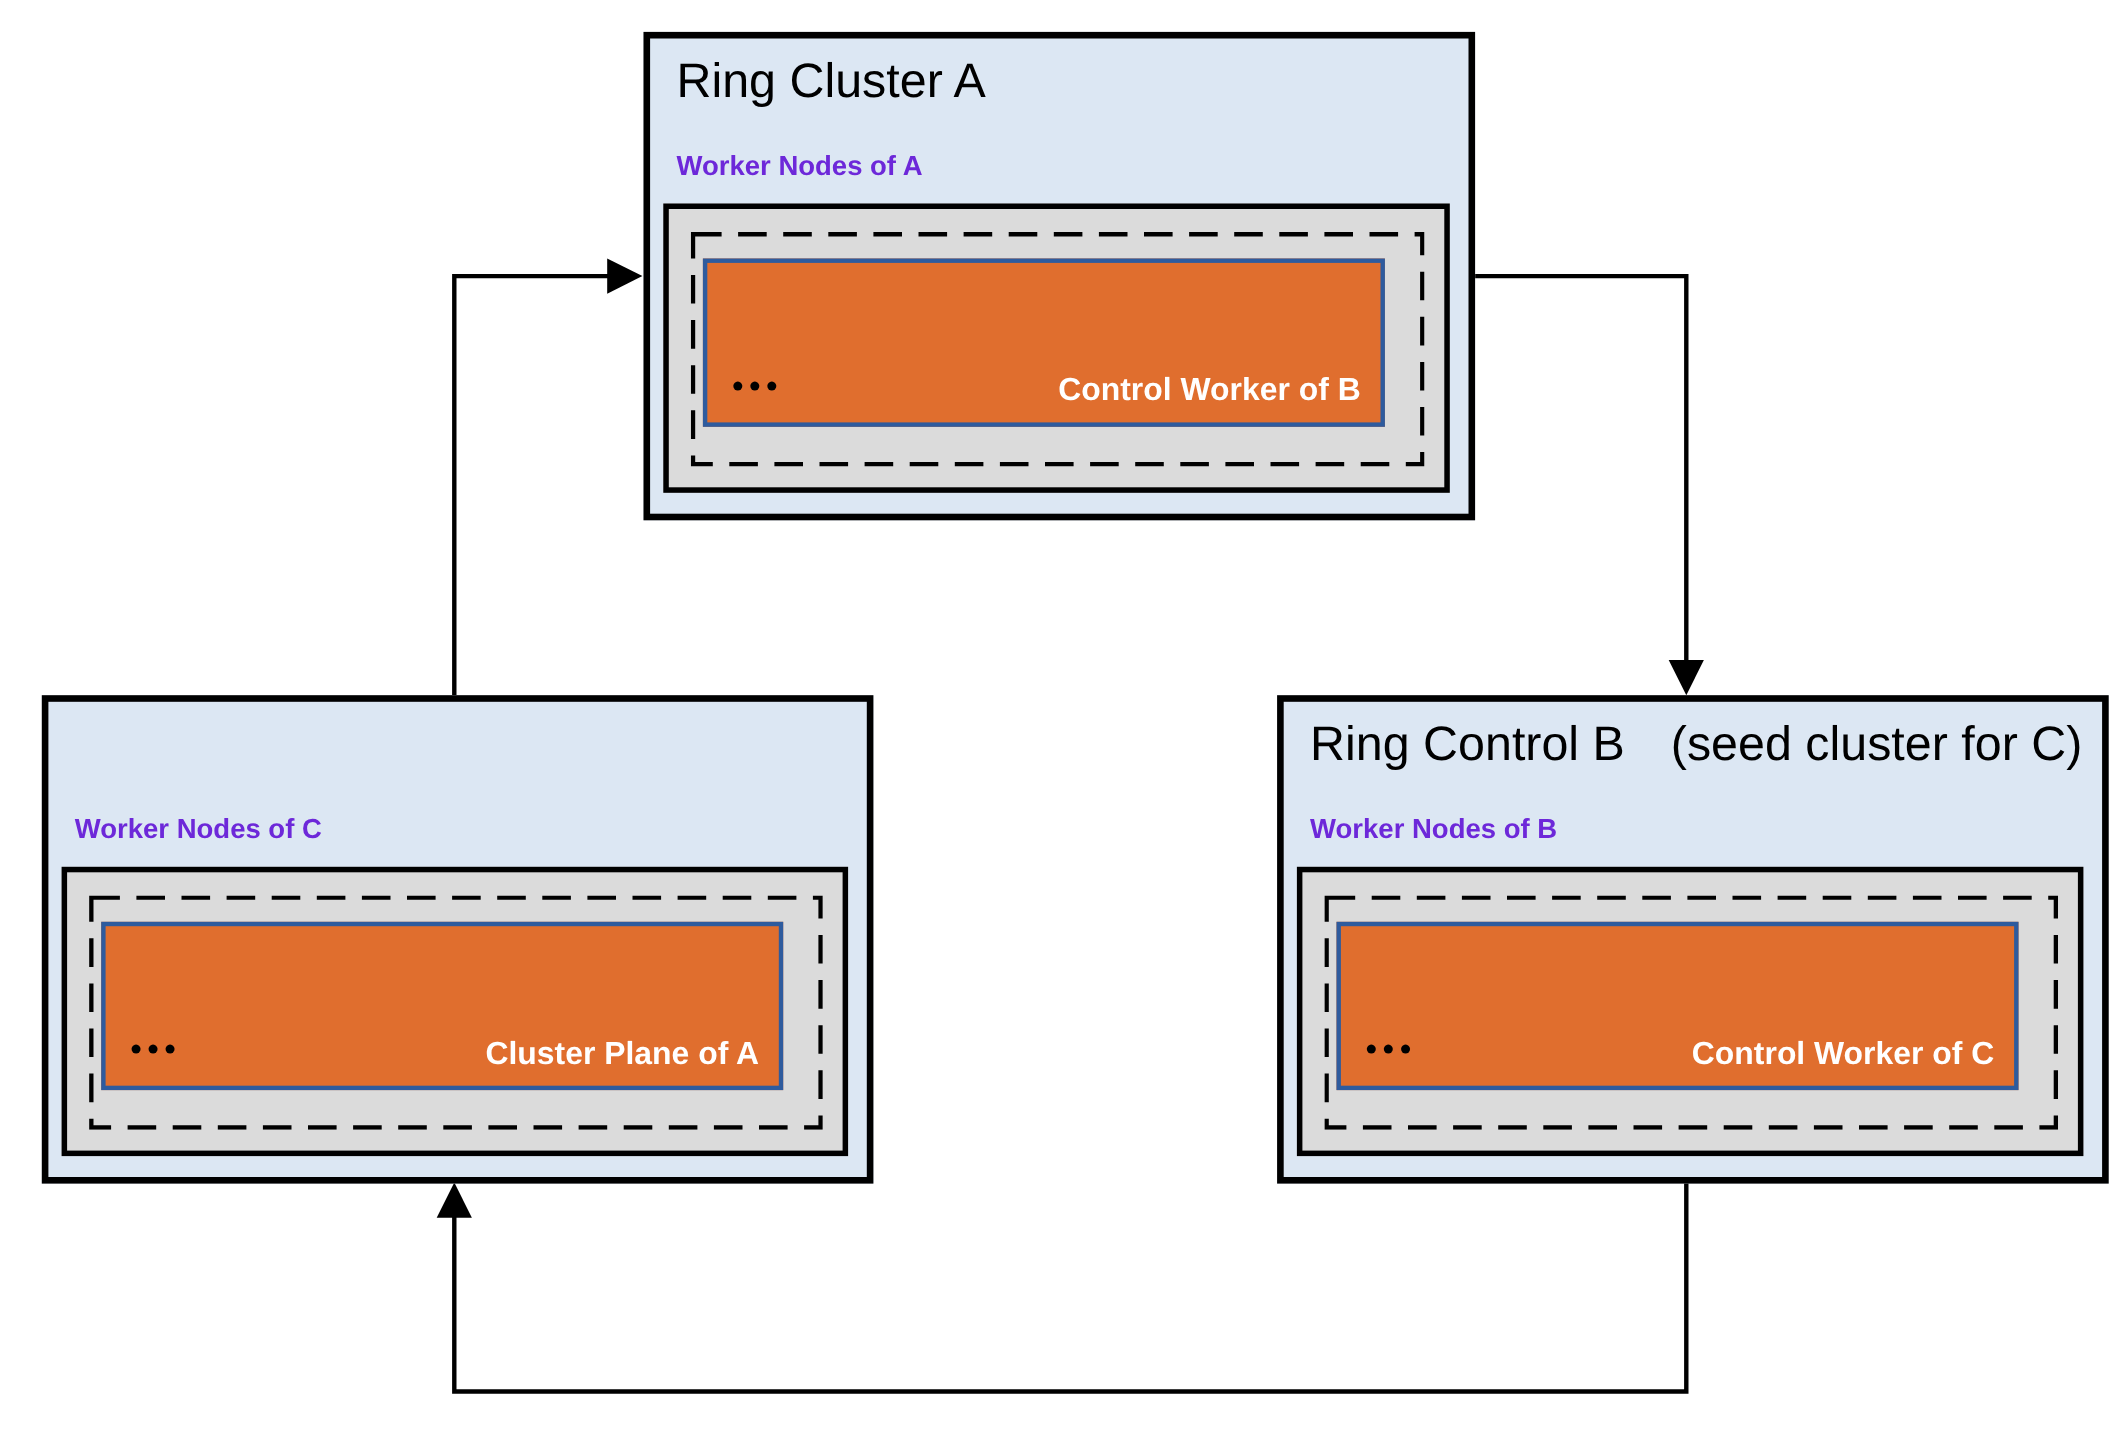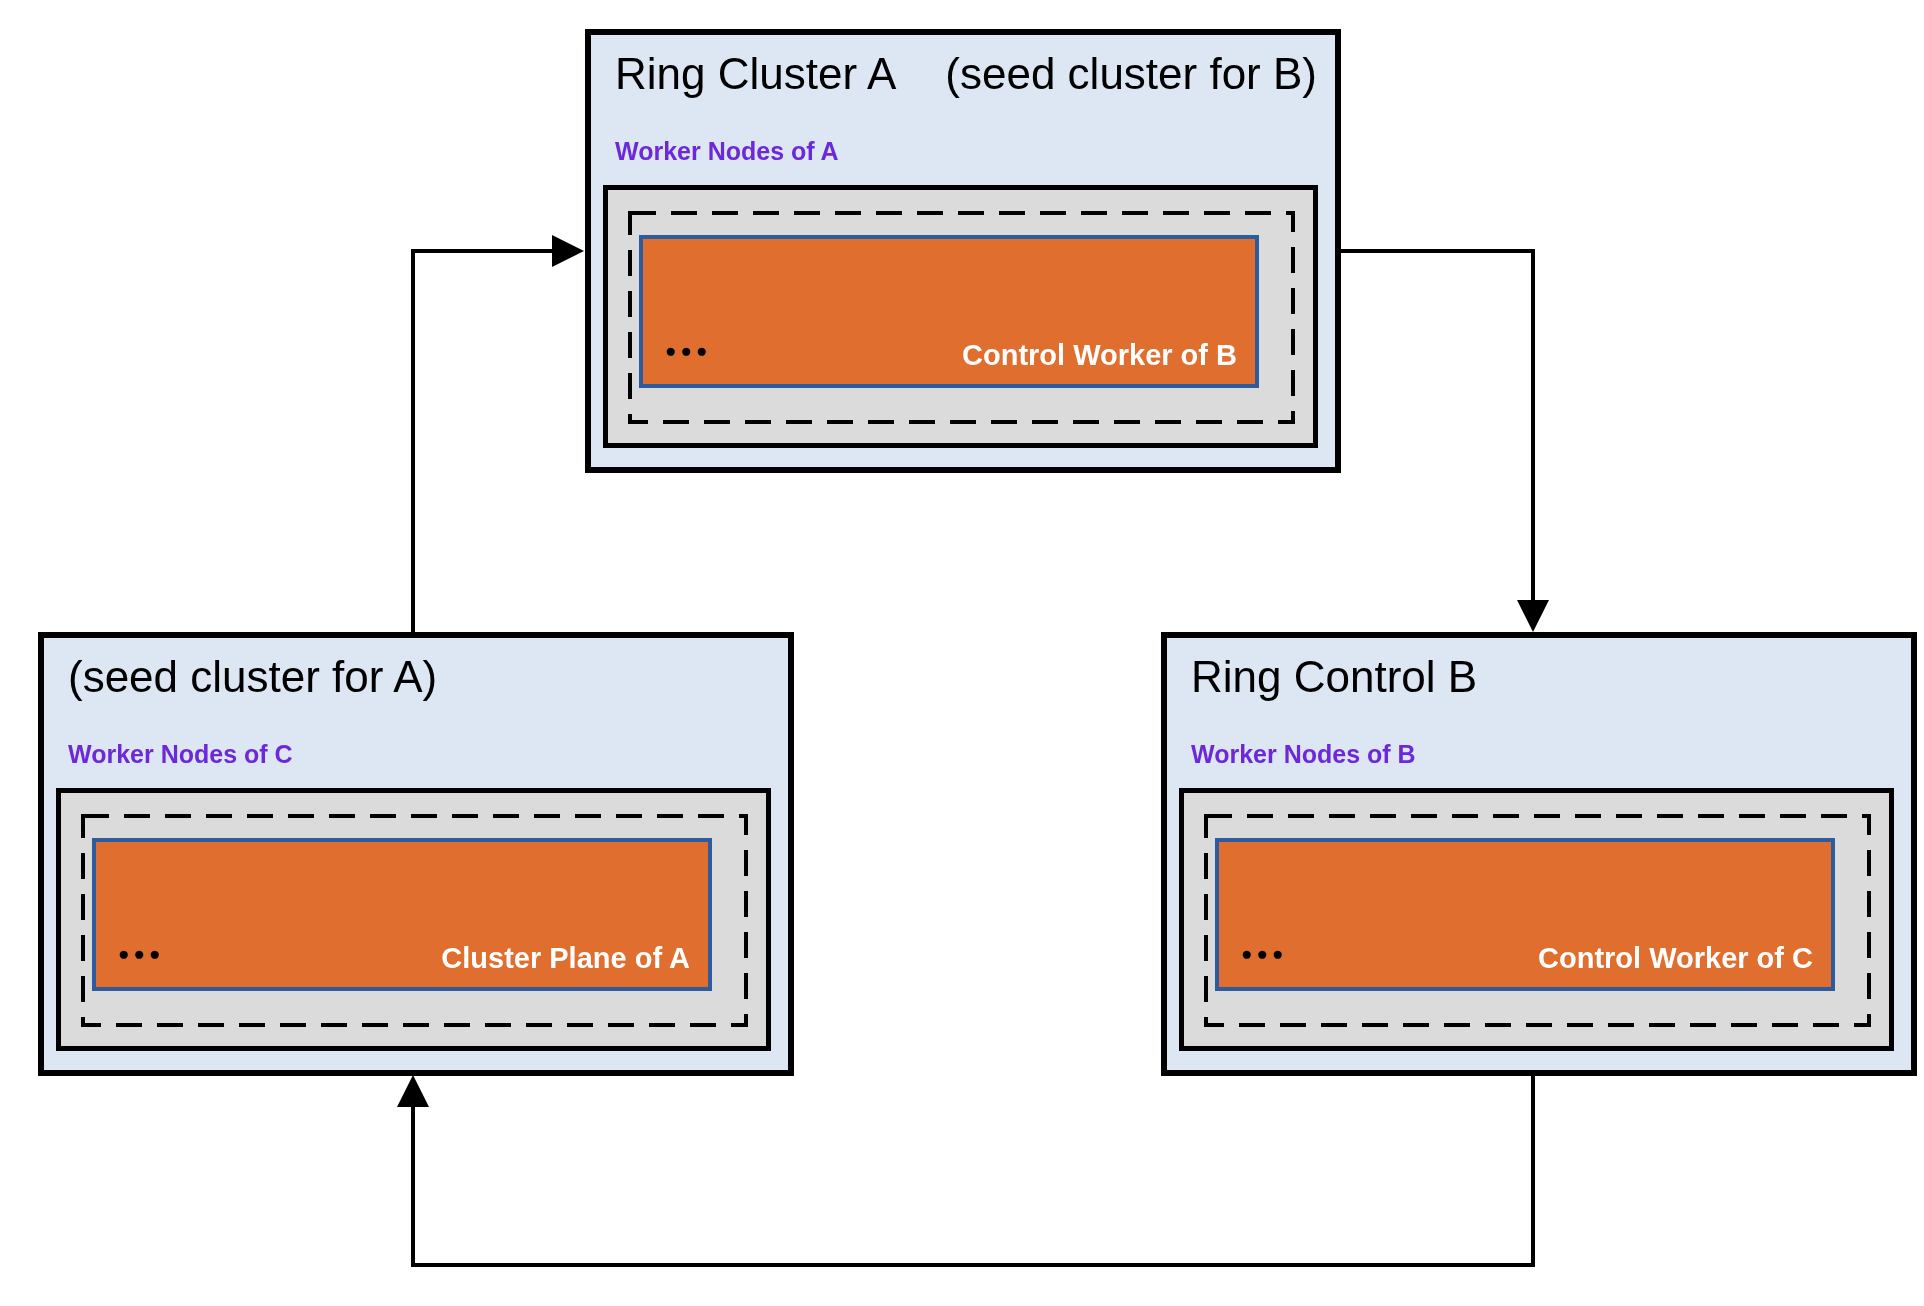--- a/index.html
+++ b/index.html
@@ -114,57 +114,56 @@
 
     <g>
       <path d="M 1533 1074 L 1533 1265 L 413 1265 L 413 1104"></path>
       <polygon points="413,1075 397,1107 429,1107"></polygon>
     </g>
   </svg>
 
   <div class="cluster cluster-a">
     <div class="cluster-title">
       <span>Ring Cluster A</span>
-      <span>(seed cluster for B)</span>
     </div>
     <div class="worker-label">Worker Nodes of A</div>
     <div class="node-box">
       <div class="dashed">
         <svg width="667" height="213">
           <rect x="2" y="2" width="663" height="209" fill="none" stroke="#000" stroke-width="4" stroke-dasharray="26 15"></rect>
         </svg>
         <div class="control">
           <span class="ellipsis">●●●</span>
           <span class="control-label">Control Worker of B</span>
         </div>
       </div>
     </div>
   </div>
 
   <div class="cluster cluster-c">
     <div class="cluster-title">
-      <span>(seed cluster for A)</span>
     </div>
     <div class="worker-label">Worker Nodes of C</div>
     <div class="node-box">
       <div class="dashed">
         <svg width="667" height="213">
           <rect x="2" y="2" width="663" height="209" fill="none" stroke="#000" stroke-width="4" stroke-dasharray="26 15"></rect>
         </svg>
         <div class="control">
           <span class="ellipsis">●●●</span>
           <span class="control-label">Cluster Plane of A</span>
         </div>
       </div>
     </div>
   </div>
 
   <div class="cluster cluster-b">
     <div class="cluster-title">
       <span>Ring Control B</span>
+      <span>(seed cluster for C)</span>
     </div>
     <div class="worker-label">Worker Nodes of B</div>
     <div class="node-box">
       <div class="dashed">
         <svg width="667" height="213">
           <rect x="2" y="2" width="663" height="209" fill="none" stroke="#000" stroke-width="4" stroke-dasharray="26 15"></rect>
         </svg>
         <div class="control">
           <span class="ellipsis">●●●</span>
           <span class="control-label">Control Worker of C</span>

